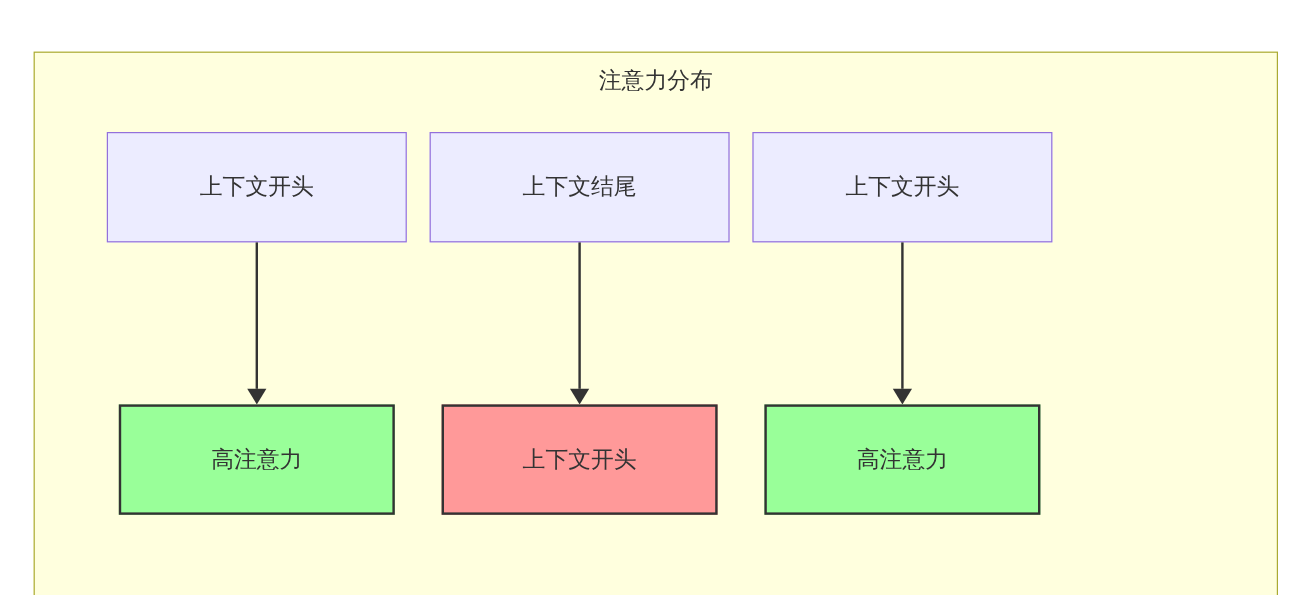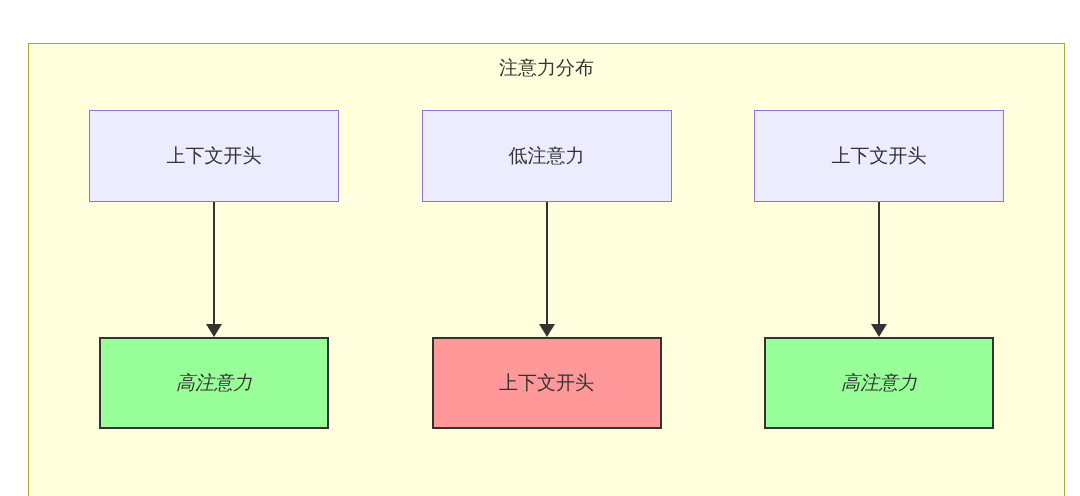--- a/index.html
+++ b/index.html
@@ -29,21 +29,22 @@
     padding-top: 10px;
     text-align: center;
     font-size: 19px;
     line-height: 28px;
     color: var(--text, #333333);
   }
   .flow-row {
     margin-top: 28px;
     padding: 0 60px;
     display: flex;
-    justify-content: space-between;
+    justify-content: flex-start;
+    gap: 19px;
   }
   .flow-column {
     width: 250px;
     display: flex;
     flex-direction: column;
     align-items: center;
   }
   .node {
     box-sizing: border-box;
     display: flex;
@@ -75,21 +76,21 @@
     height: 0;
     border-left: 8px solid transparent;
     border-right: 8px solid transparent;
     border-top: 13px solid var(--arrow, #333333);
   }
   .node.target {
     width: 230px;
     height: 92px;
     border: 2px solid var(--target-border, #333333);
   }
-  .node.target.high { background: var(--high-fill, #99FF99); font-style: italic; }
+  .node.target.high { background: var(--high-fill, #99FF99); }
   .node.target.low  { background: var(--low-fill,  #FF9999); }
 </style>
 </head>
 <body>
 
 <div class="canvas">
   <div class="subgraph">
     <div class="subgraph-title">注意力分布</div>
 
     <div class="flow-row">
@@ -97,21 +98,21 @@
       <div class="flow-column">
         <div class="node source">上下文开头</div>
         <div class="connector">
           <div class="line"></div>
           <div class="head"></div>
         </div>
         <div class="node target high">高注意力</div>
       </div>
 
       <div class="flow-column">
-        <div class="node source">低注意力</div>
+        <div class="node source">上下文结尾</div>
         <div class="connector">
           <div class="line"></div>
           <div class="head"></div>
         </div>
         <div class="node target low">上下文开头</div>
       </div>
 
       <div class="flow-column">
         <div class="node source">上下文开头</div>
         <div class="connector">

